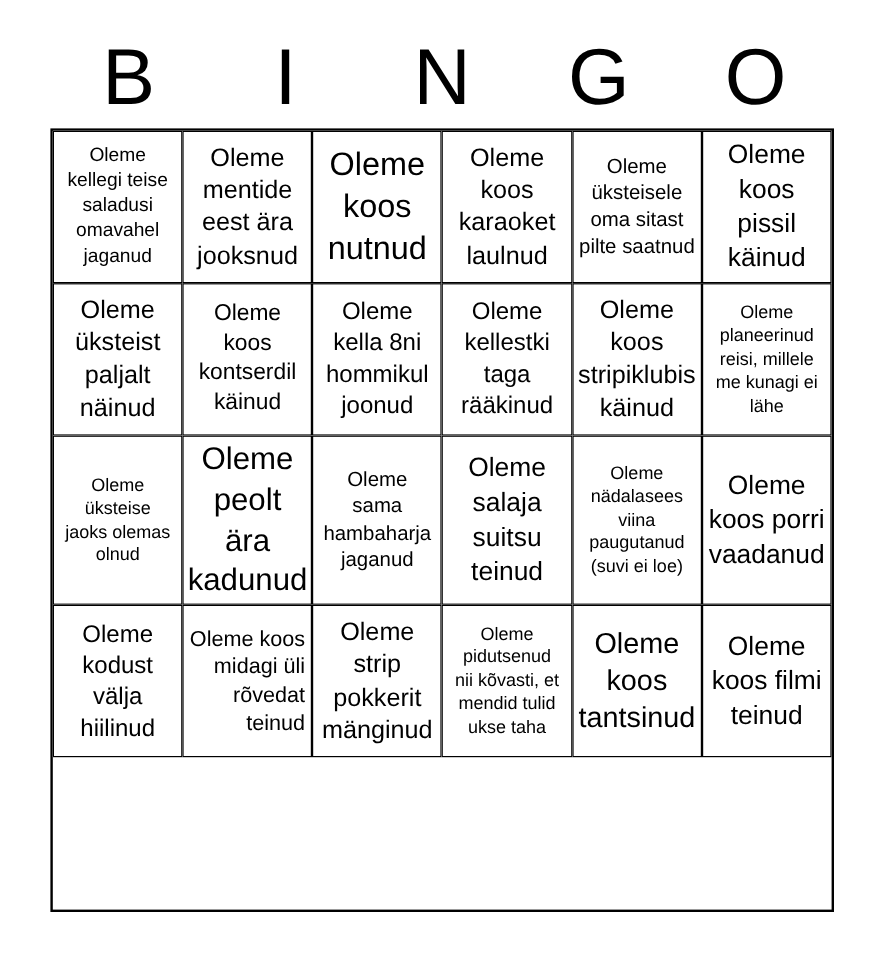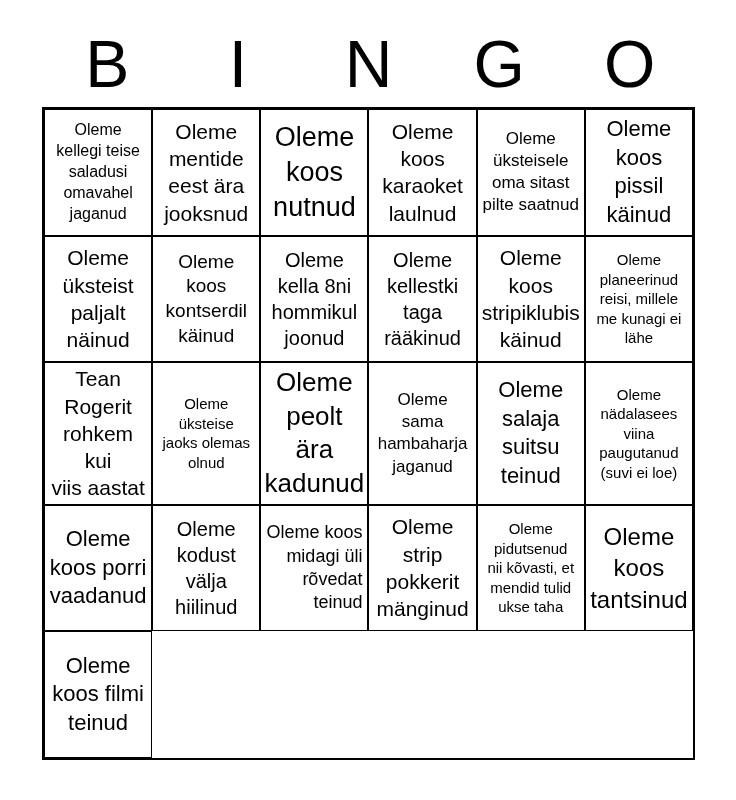--- a/index.html
+++ b/index.html
@@ -121,24 +121,20 @@
 
     <div class="cell f21">Oleme
 koos
 stripiklubis
 käinud</div>
     <div class="cell f15">Oleme
 planeerinud
 reisi, millele
 me kunagi ei
 lähe</div>
-    <div class="cell f21">Tean
-Rogerit
-rohkem kui
-viis aastat</div>
     <div class="cell f15">Oleme
 üksteise
 jaoks olemas
 olnud</div>
     <div class="cell f26">Oleme
 peolt ära
 kadunud</div>
 
     <div class="cell f17">Oleme
 sama

